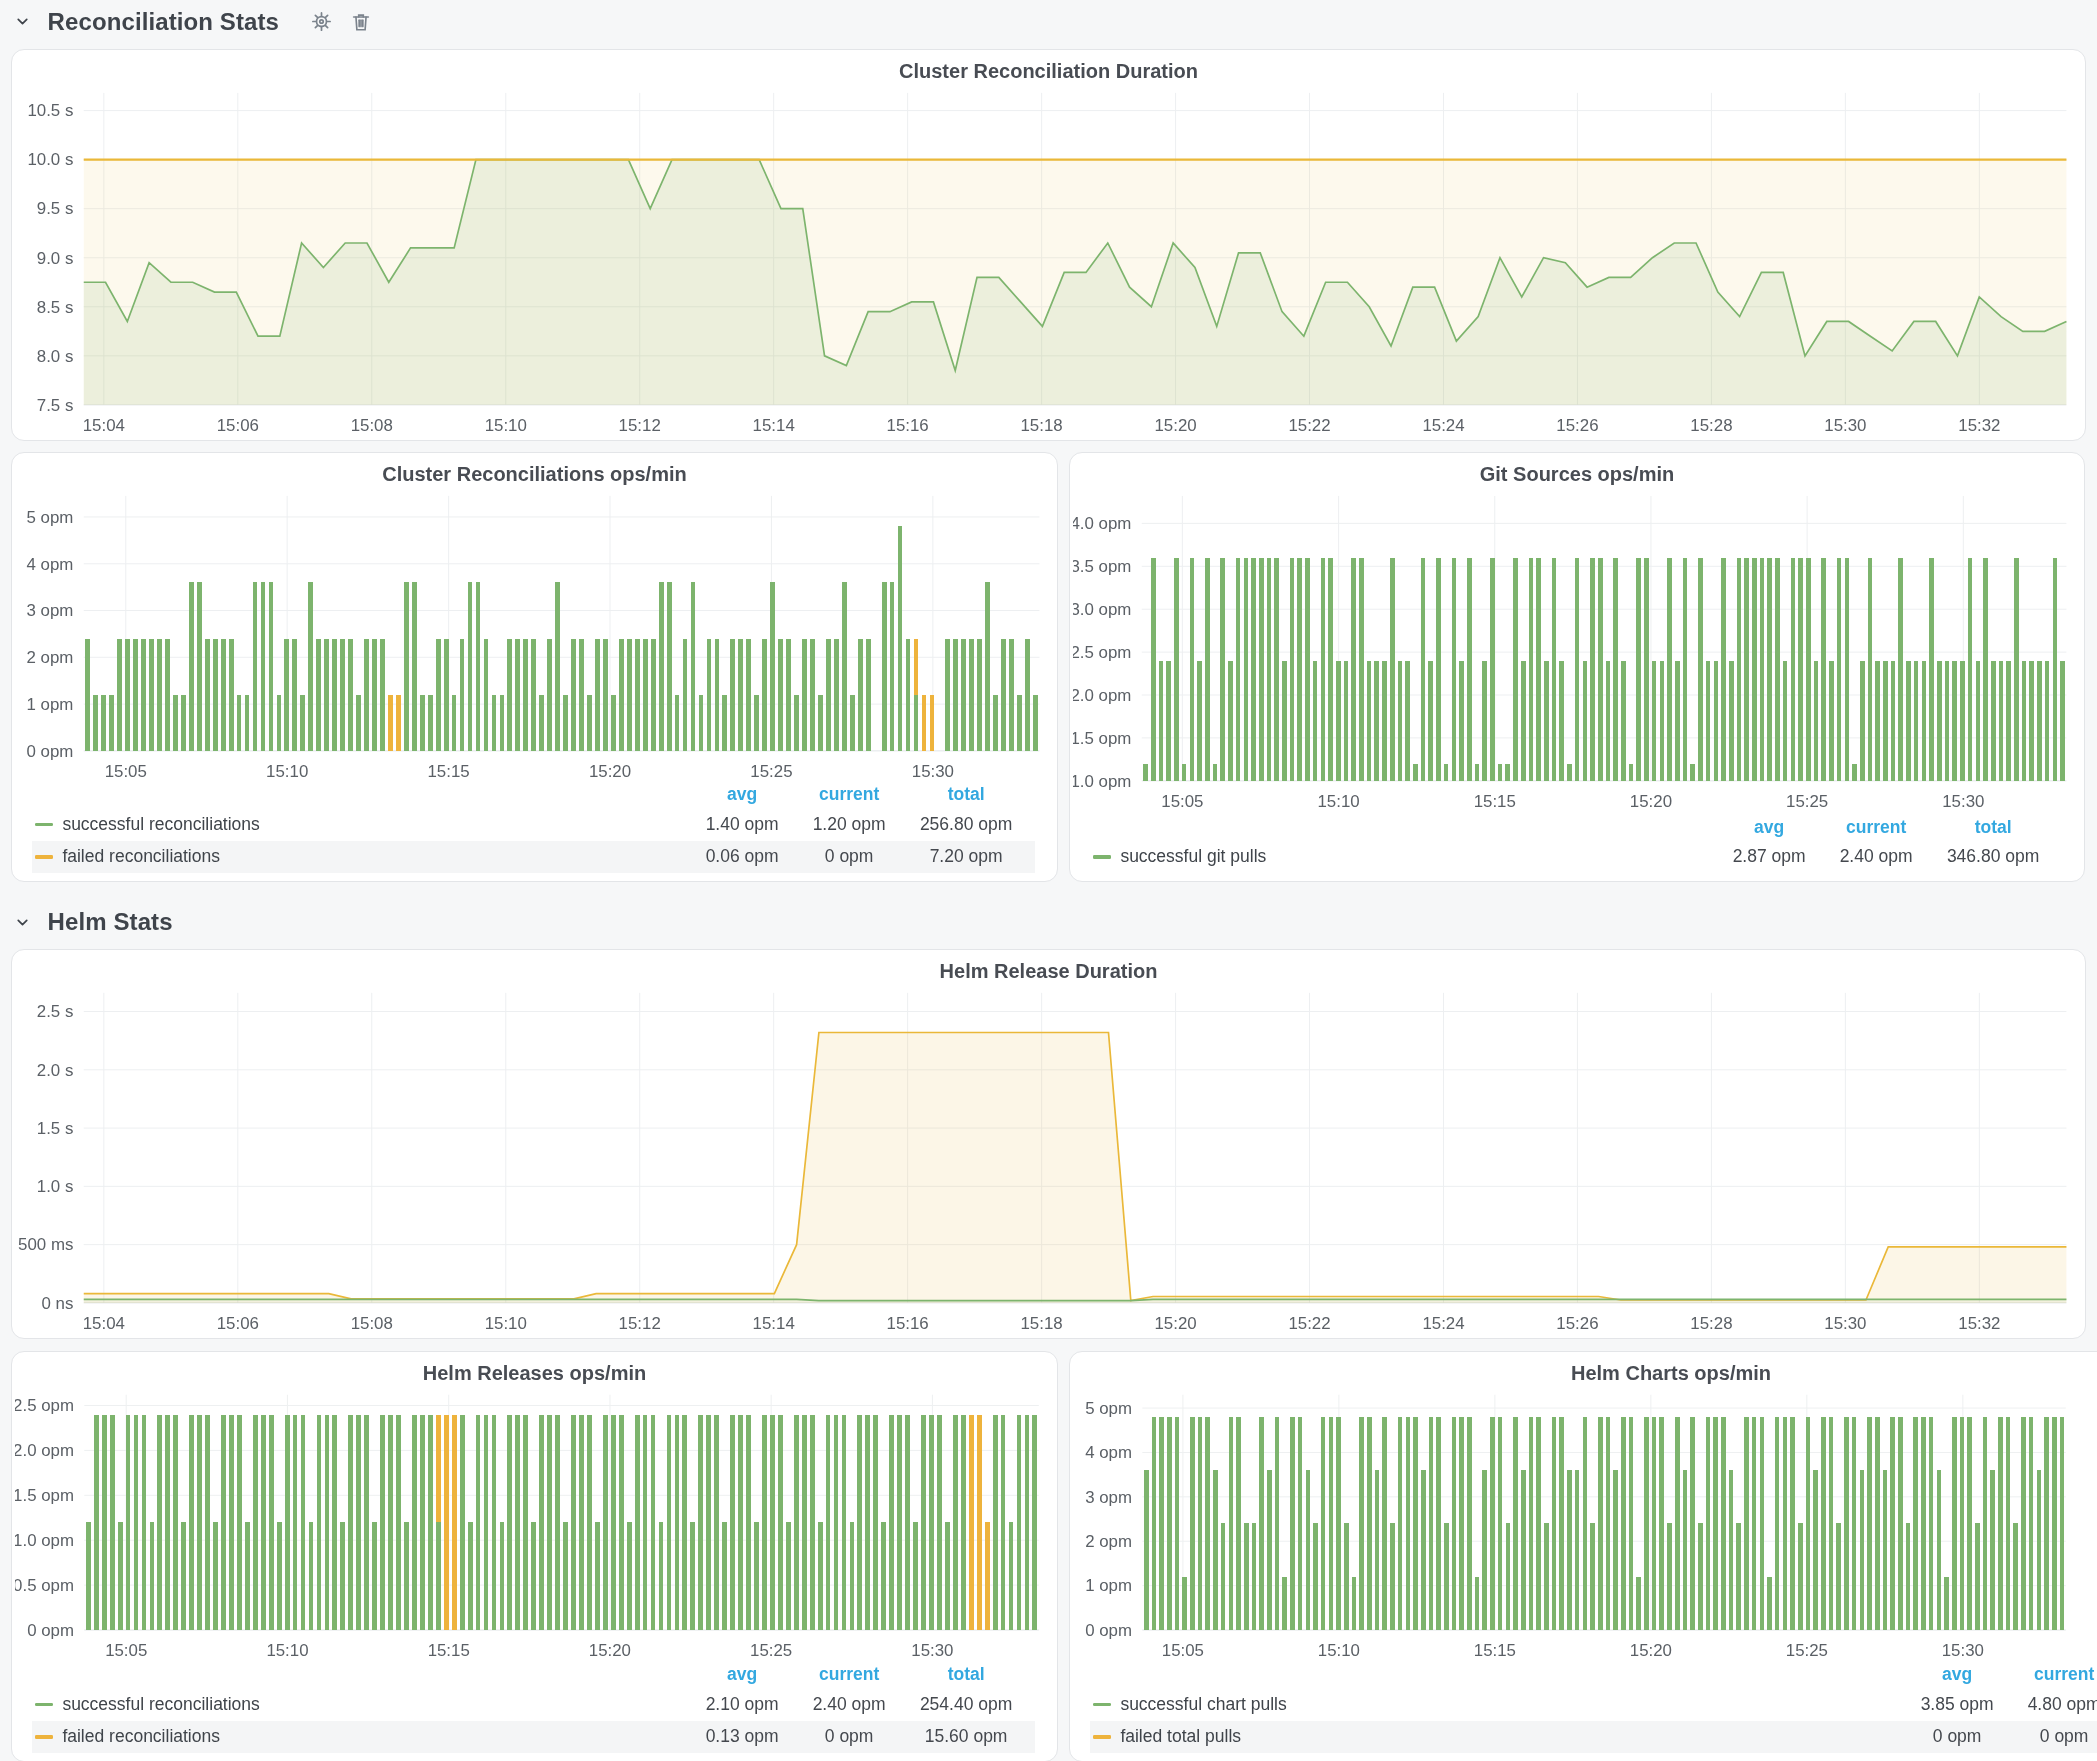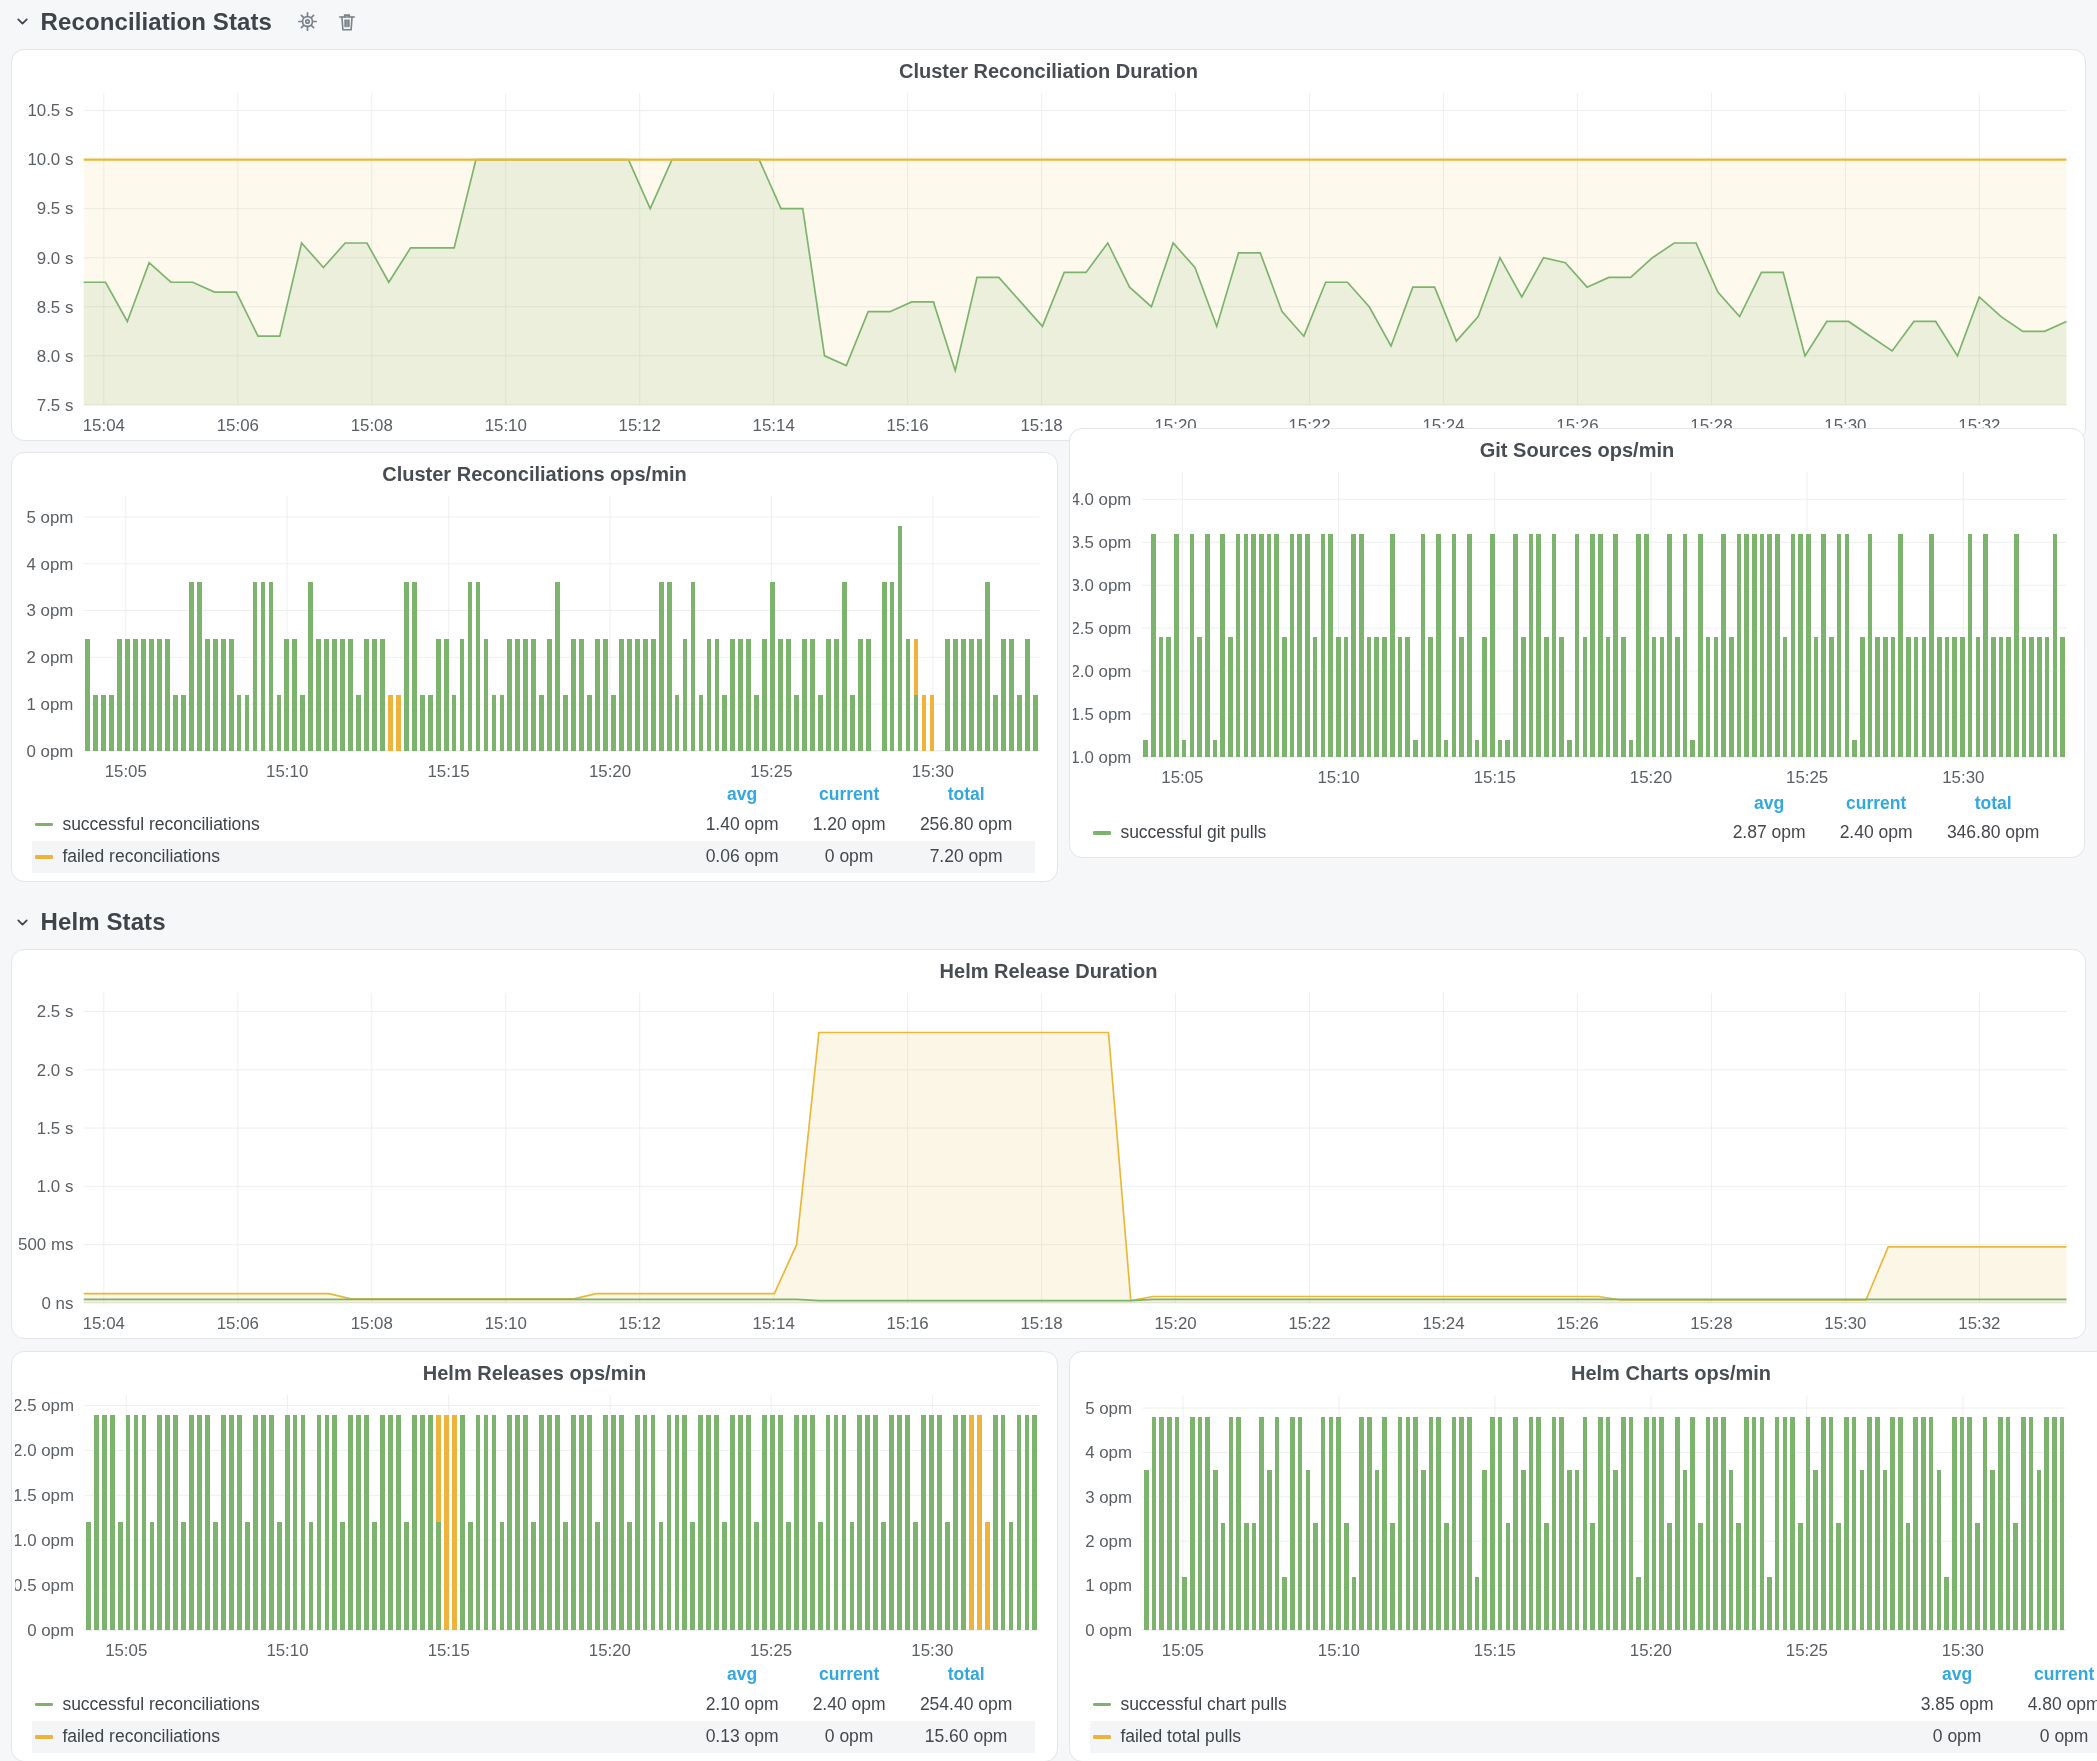--- a/index.html
+++ b/index.html
@@ -1,20 +1,20 @@
 <!DOCTYPE html>
 <html style="font-size:10.4px"><head>
 <meta charset="utf-8">
 <style>
   html,body{margin:0;padding:0}
   body{
     width:2097px;height:1761px;position:relative;overflow:hidden;
     background:#f6f7f8;font-family:"Liberation Sans",sans-serif;color:#44484e;
   }
-  .section-header{position:absolute;display:flex;align-items:center;gap:10px;height:36px}
+  .section-header{position:absolute;display:flex;align-items:center;gap:17px;height:36px}
   .section-title{font-size:24px;font-weight:700;color:#3f444b;letter-spacing:0.1px}
   .sec-icons{display:flex;align-items:center;gap:17px;margin-left:14.3px}
   .icon-btn{display:flex;align-items:center;justify-content:center;cursor:pointer}
   .panel{position:absolute;background:#ffffff;border:1.3px solid #e3e5e8;border-radius:13px;box-sizing:border-box}
   .panel-title{position:absolute;top:10.4px;left:0;right:0;text-align:center;font-size:20px;font-weight:600;color:#484c53}
   .chart{position:absolute;left:2.6px;right:2.6px;top:0}
   #chart-recon_duration{height:390px}
   #chart-recon_ops{height:333px}
   #chart-git_ops{height:363px}
   #chart-helm_duration{height:388px}
@@ -28,21 +28,21 @@
   .lg-zebra{background:#f4f5f6}
   .lg-name{flex:1;display:flex;align-items:center;color:#3f444a}
   .lg-dash{display:inline-block;width:18px;height:3.2px;border-radius:1.3px;margin-right:9px}
   .lg-cell{width:110px;text-align:center;color:#44484e}
   .lg-cell + .lg-cell{width:104px}
   .lg-cell:last-child{width:130px}
   
   #sec-recon{left:13.6px;top:3.9px}
   #p-recon_duration{left:11px;top:49px;width:2075px;height:392px}
   #p-recon_ops{left:11px;top:452px;width:1047px;height:430px}
-  #p-git_ops{left:1069px;top:428px;width:1016px;height:430px}
+  #p-git_ops{left:1069px;top:452px;width:1016px;height:430px}
   #sec-helm{left:13.6px;top:904px}
   #p-helm_duration{left:11px;top:949px;width:2075px;height:390px}
   #p-helm_rel_ops{left:11px;top:1351px;width:1047px;height:411px}
   #p-helm_chart_ops{left:1069px;top:1351px;width:1204px;height:411px}
 </style>
 </head>
 <body>
 
 <div class="section-header" id="sec-recon">
   <span class="icon-btn">

